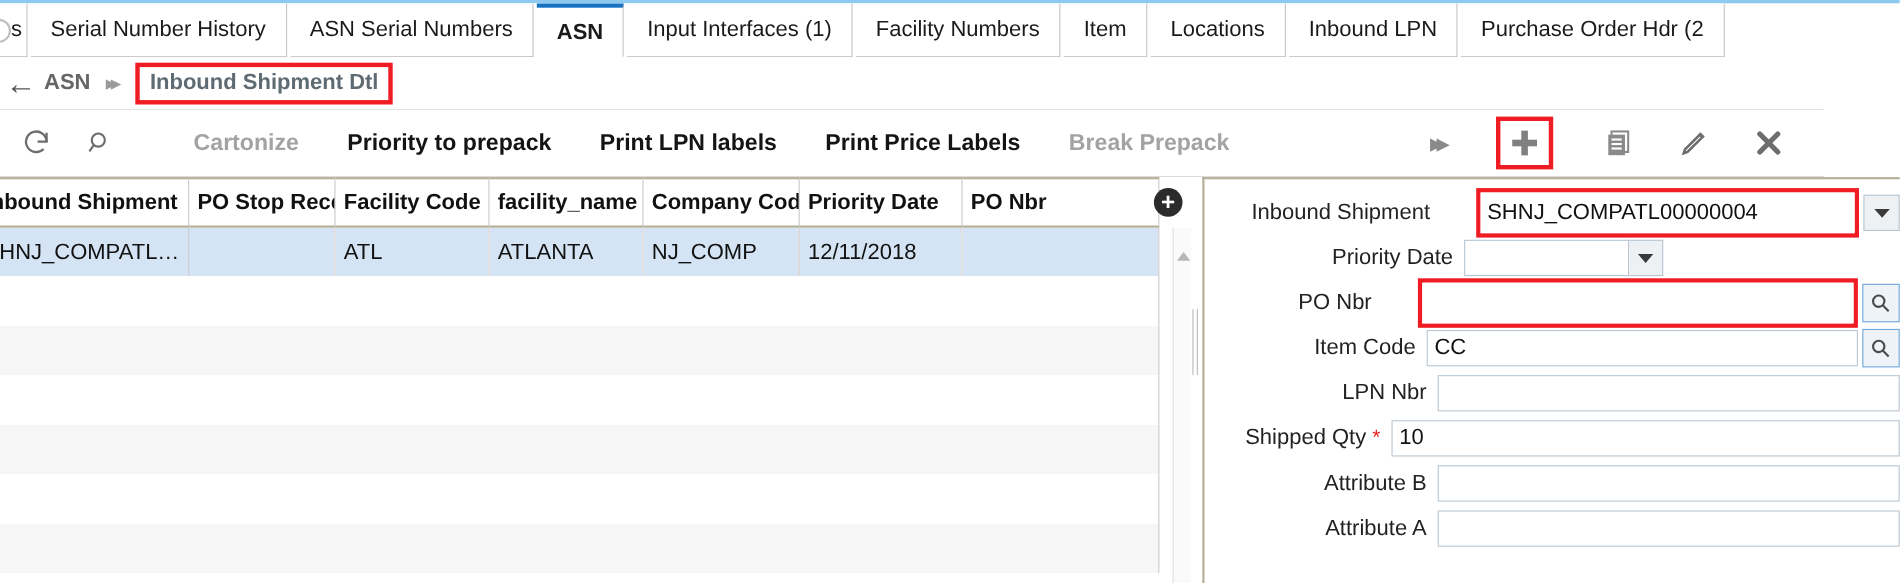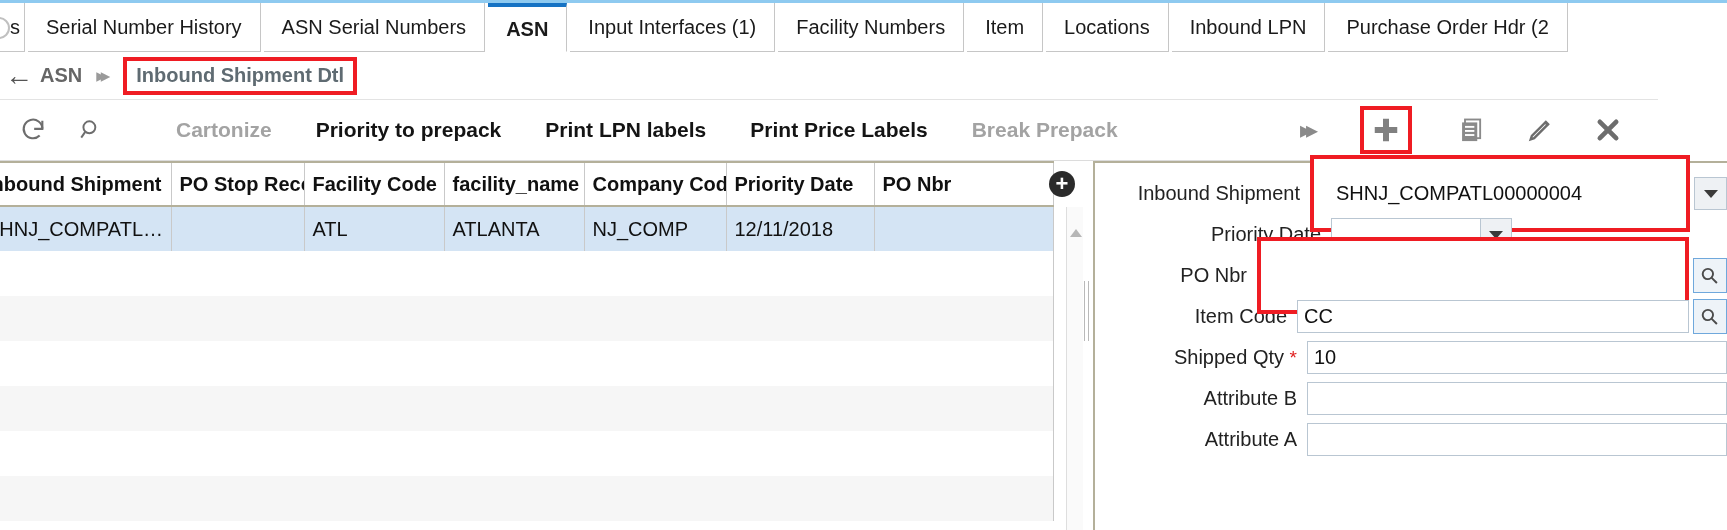--- a/index.html
+++ b/index.html
@@ -245,22 +245,22 @@
   .lookup-btn {
     width: 34px; height: 35px;
     border: 1px solid #6fa8dc;
     background: #eef3f8;
     margin-left: 4px;
     display: flex; align-items: center; justify-content: center;
     color: #4b4b4b; font-size: 20px;
   }
   .hl-red {
     border: 4px solid #ef1c23;
-    padding: 16px; background: #fff;
-    display: flex; align-items: center;
+    padding: 0; background: #fff;
+    display: flex; align-items: center; margin-left: 32px;
   }
   .hl-red .finput { border: none; height: 37px; }
 
   .mag { display: inline-block; transform: rotate(-45deg); font-size: 22px; }
 </style>
 </head>
 <body>
 
 <div id="tab-strip">
   <div id="tab-left-circle"></div>
@@ -469,28 +469,34 @@
     <div class="frow">
       <div class="flabel">Item Code</div>
       <div class="fctl">
         <div class="finput full">CC</div>
         <div class="lookup-btn">
             <span class="mag">⚲</span>
           </div>
       </div>
     </div>
 
+    <div class="frow">
+      <div class="flabel">LPN Nbr</div>
+      <div class="fctl">
+        <div class="finput" style="width:420px"></div>
+      </div>
+    </div>
 
     <div class="frow">
       <div class="flabel">
         <span>Shipped Qty</span>
         <span class="req">*</span>
       </div>
       <div class="fctl">
-        <div class="finput" style="width:420px">10</div>
+        <div class="finput" style="width:462px">10</div>
       </div>
     </div>
 
     <div class="frow">
       <div class="flabel">Attribute B</div>
       <div class="fctl">
         <div class="finput" style="width:420px"></div>
       </div>
     </div>
 

